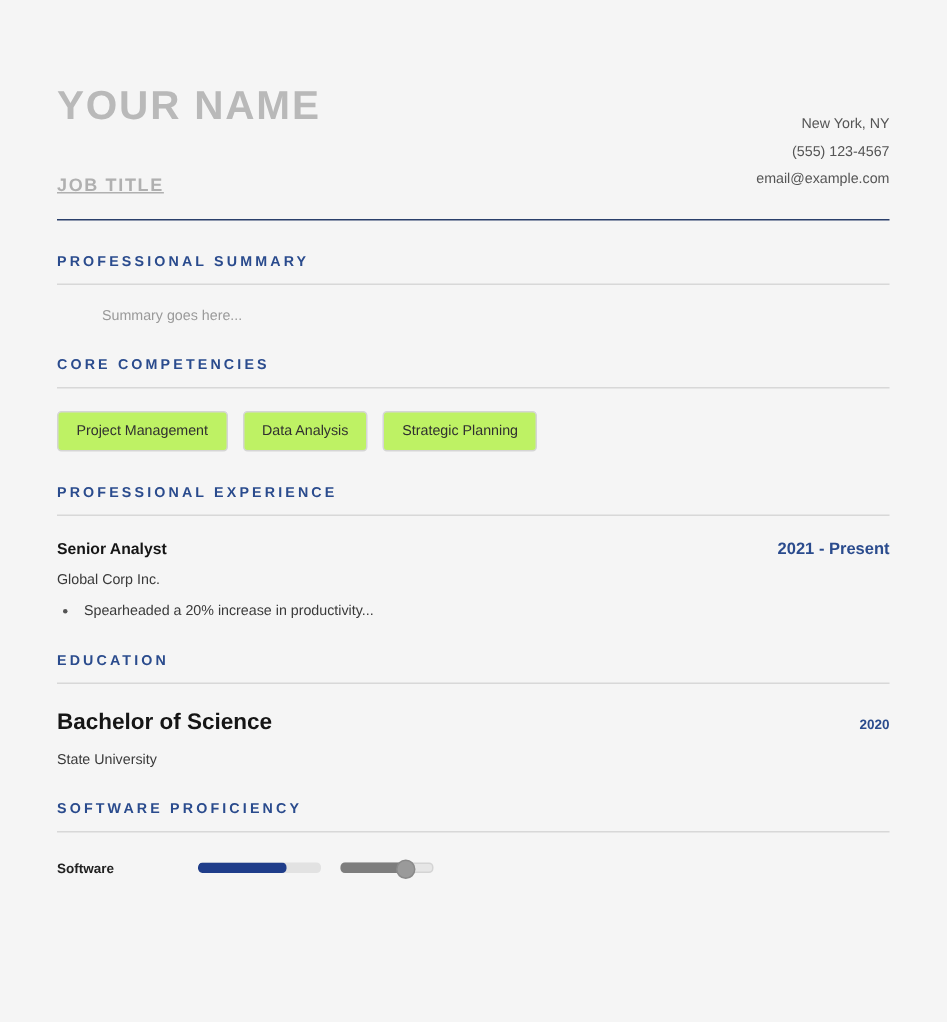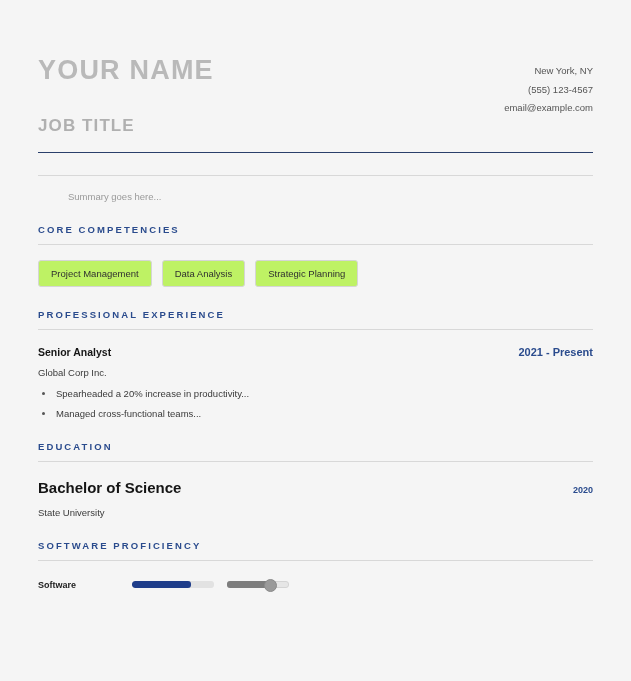--- a/index.html
+++ b/index.html
@@ -25,37 +25,38 @@
     left: 38px;
     top: 0;
     width: 555px;
     height: 681px;
     background: #f5f5f5;
   }
   
   .header {
     display: flex;
     justify-content: space-between;
-    align-items: flex-start;
+    align-items: flex-end;
     padding-top: 56px;
   }
   .name-block { }
   .your-name {
     font-size: 27px;
     font-weight: bold;
     letter-spacing: 1.2px;
     color: #b9b9b9;
     line-height: 1.1;
   }
   .job-title {
     margin-top: 30px;
-    font-size: 17px;
+    font-size: 12px;
     font-weight: bold;
     letter-spacing: 1.1px;
     color: #b0b0b0;
+    text-decoration: underline;
   }
   .contact-block {
     text-align: right;
     font-size: 9.5px;
     color: #555;
     line-height: 1.95;
     padding-top: 6px;
   }
   .contact-line { display: block; }
   .header-rule {
@@ -231,20 +232,21 @@
       </div>
       <div class="contact-block">
         <span class="contact-line">New York, NY</span>
         <span class="contact-line">(555) 123-4567</span>
         <span class="contact-line">email@example.com</span>
       </div>
     </div>
     <div class="header-rule"></div>
 
     <div class="section">
+      <div class="section-title">PROFESSIONAL SUMMARY</div>
       <div class="section-rule"></div>
       <div class="summary-text">Summary goes here...</div>
     </div>
 
     <div class="section">
       <div class="section-title">CORE COMPETENCIES</div>
       <div class="section-rule"></div>
       <div class="chips">
         <div class="chip">Project Management</div>
         <div class="chip">Data Analysis</div>
@@ -256,21 +258,20 @@
       <div class="section-title">PROFESSIONAL EXPERIENCE</div>
       <div class="section-rule"></div>
       <div class="entry">
         <div class="entry-head">
           <div class="entry-role">Senior Analyst</div>
           <div class="entry-date">2021 - Present</div>
         </div>
         <div class="entry-org">Global Corp Inc.</div>
         <ul class="bullets">
           <li>Spearheaded a 20% increase in productivity...</li>
-          <li>Managed cross-functional teams...</li>
         </ul>
       </div>
     </div>
 
     <div class="section">
       <div class="section-title">EDUCATION</div>
       <div class="section-rule"></div>
       <div class="edu-head">
         <div class="edu-degree">Bachelor of Science</div>
         <div class="edu-year">2020</div>

